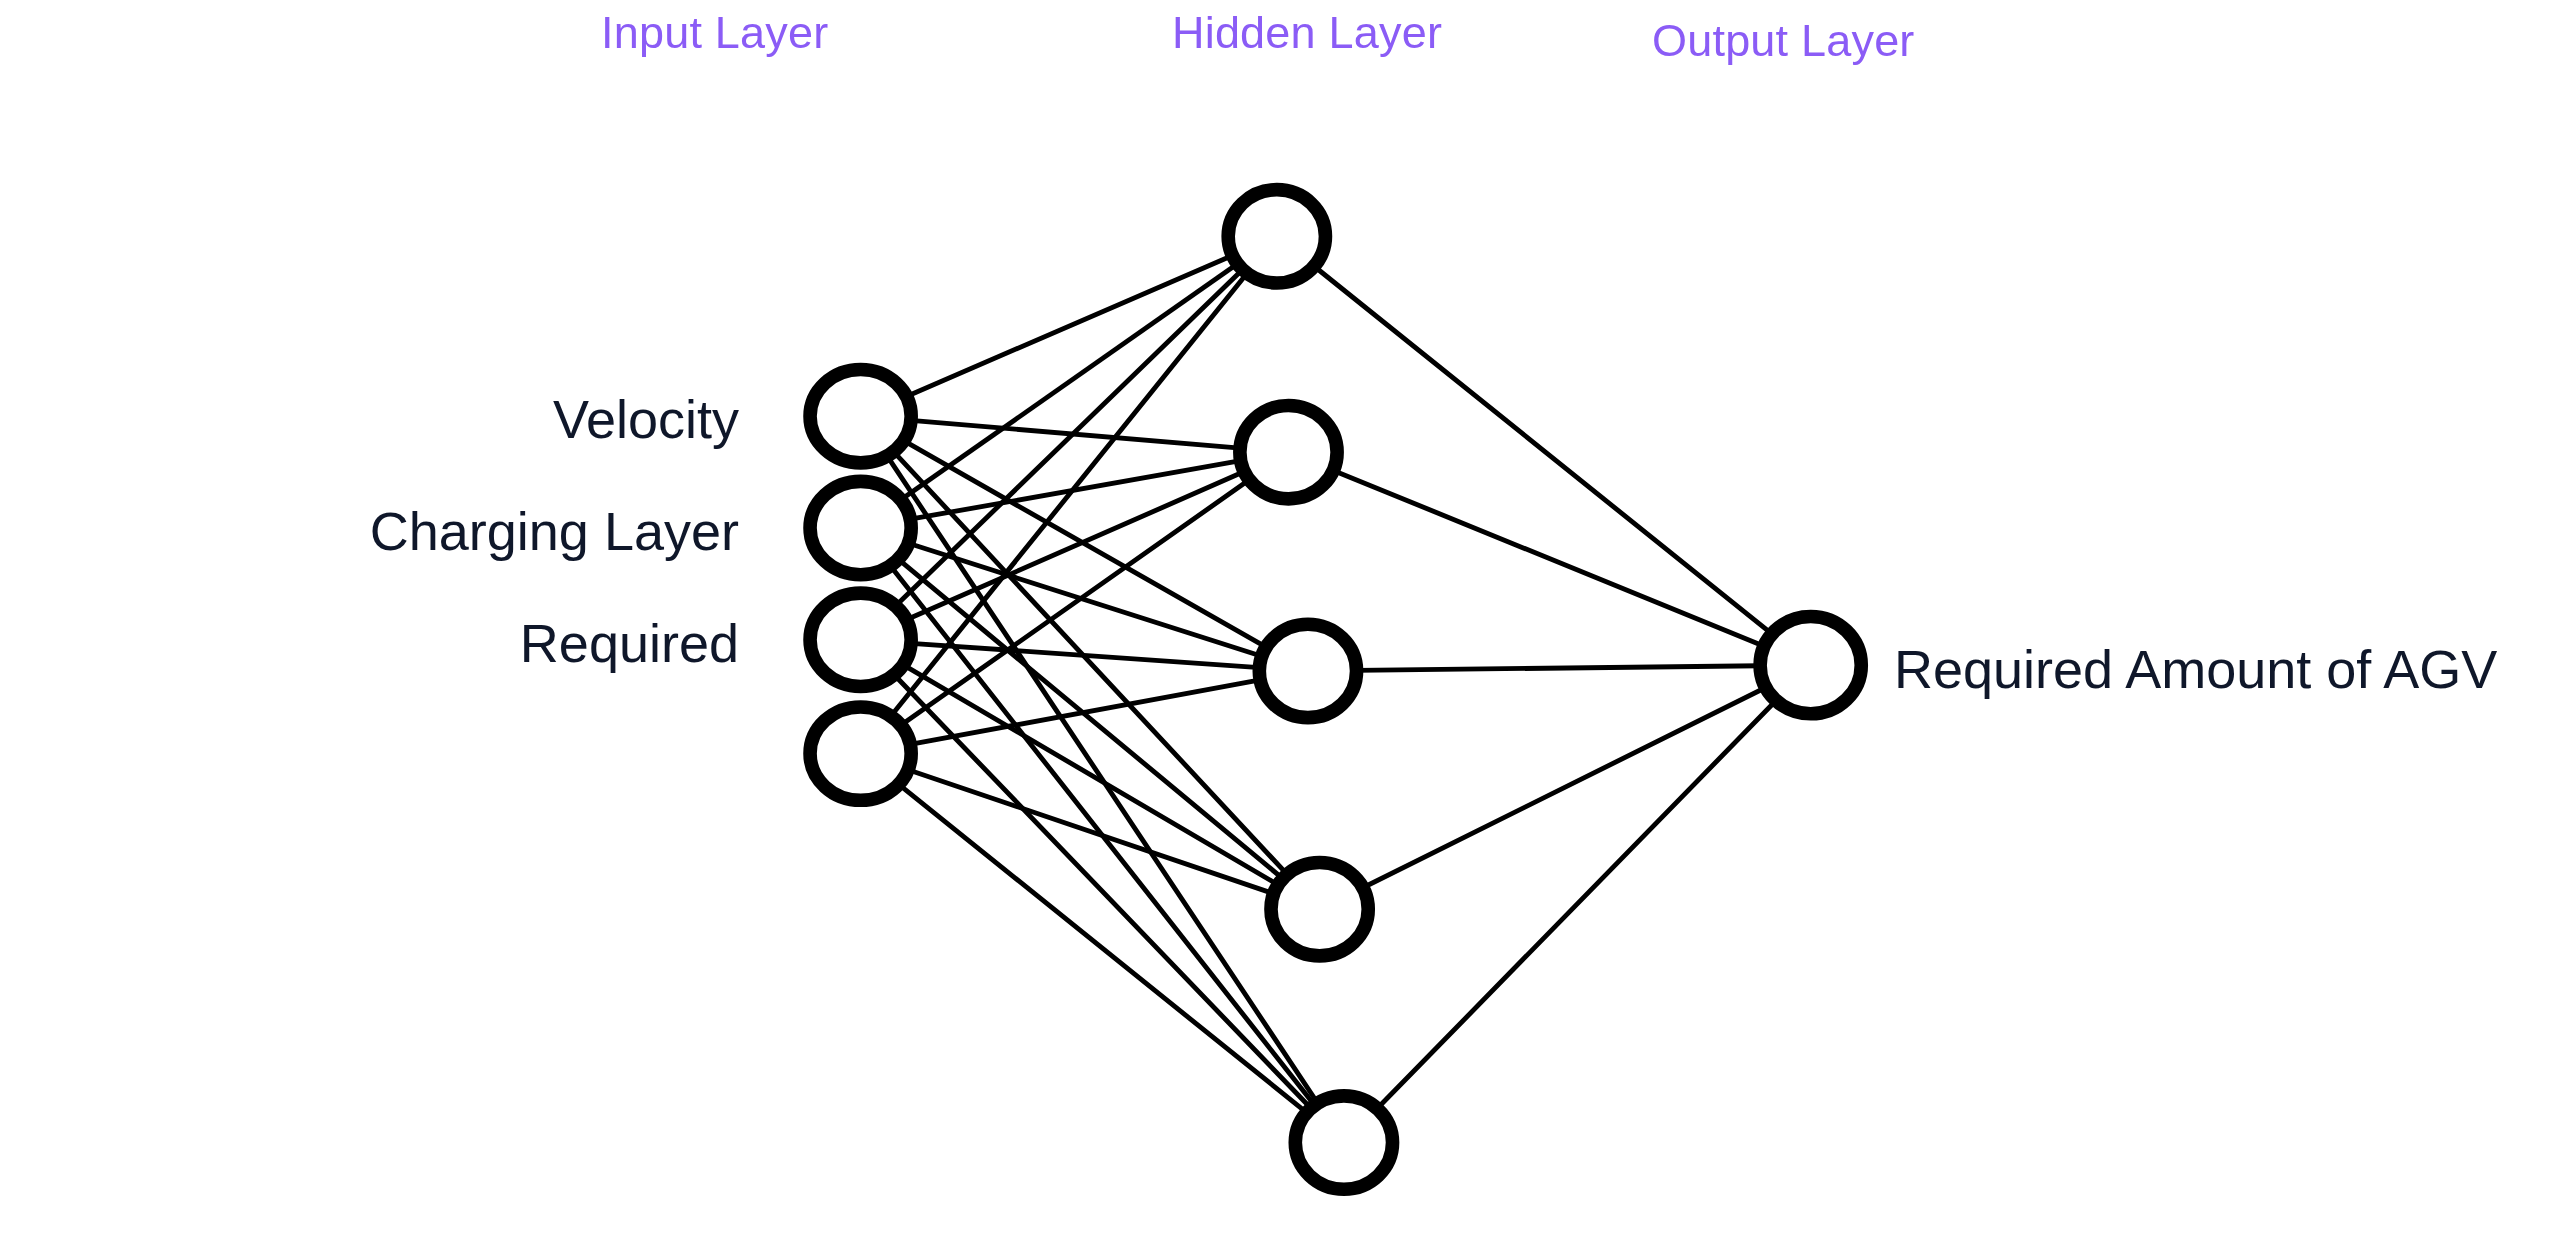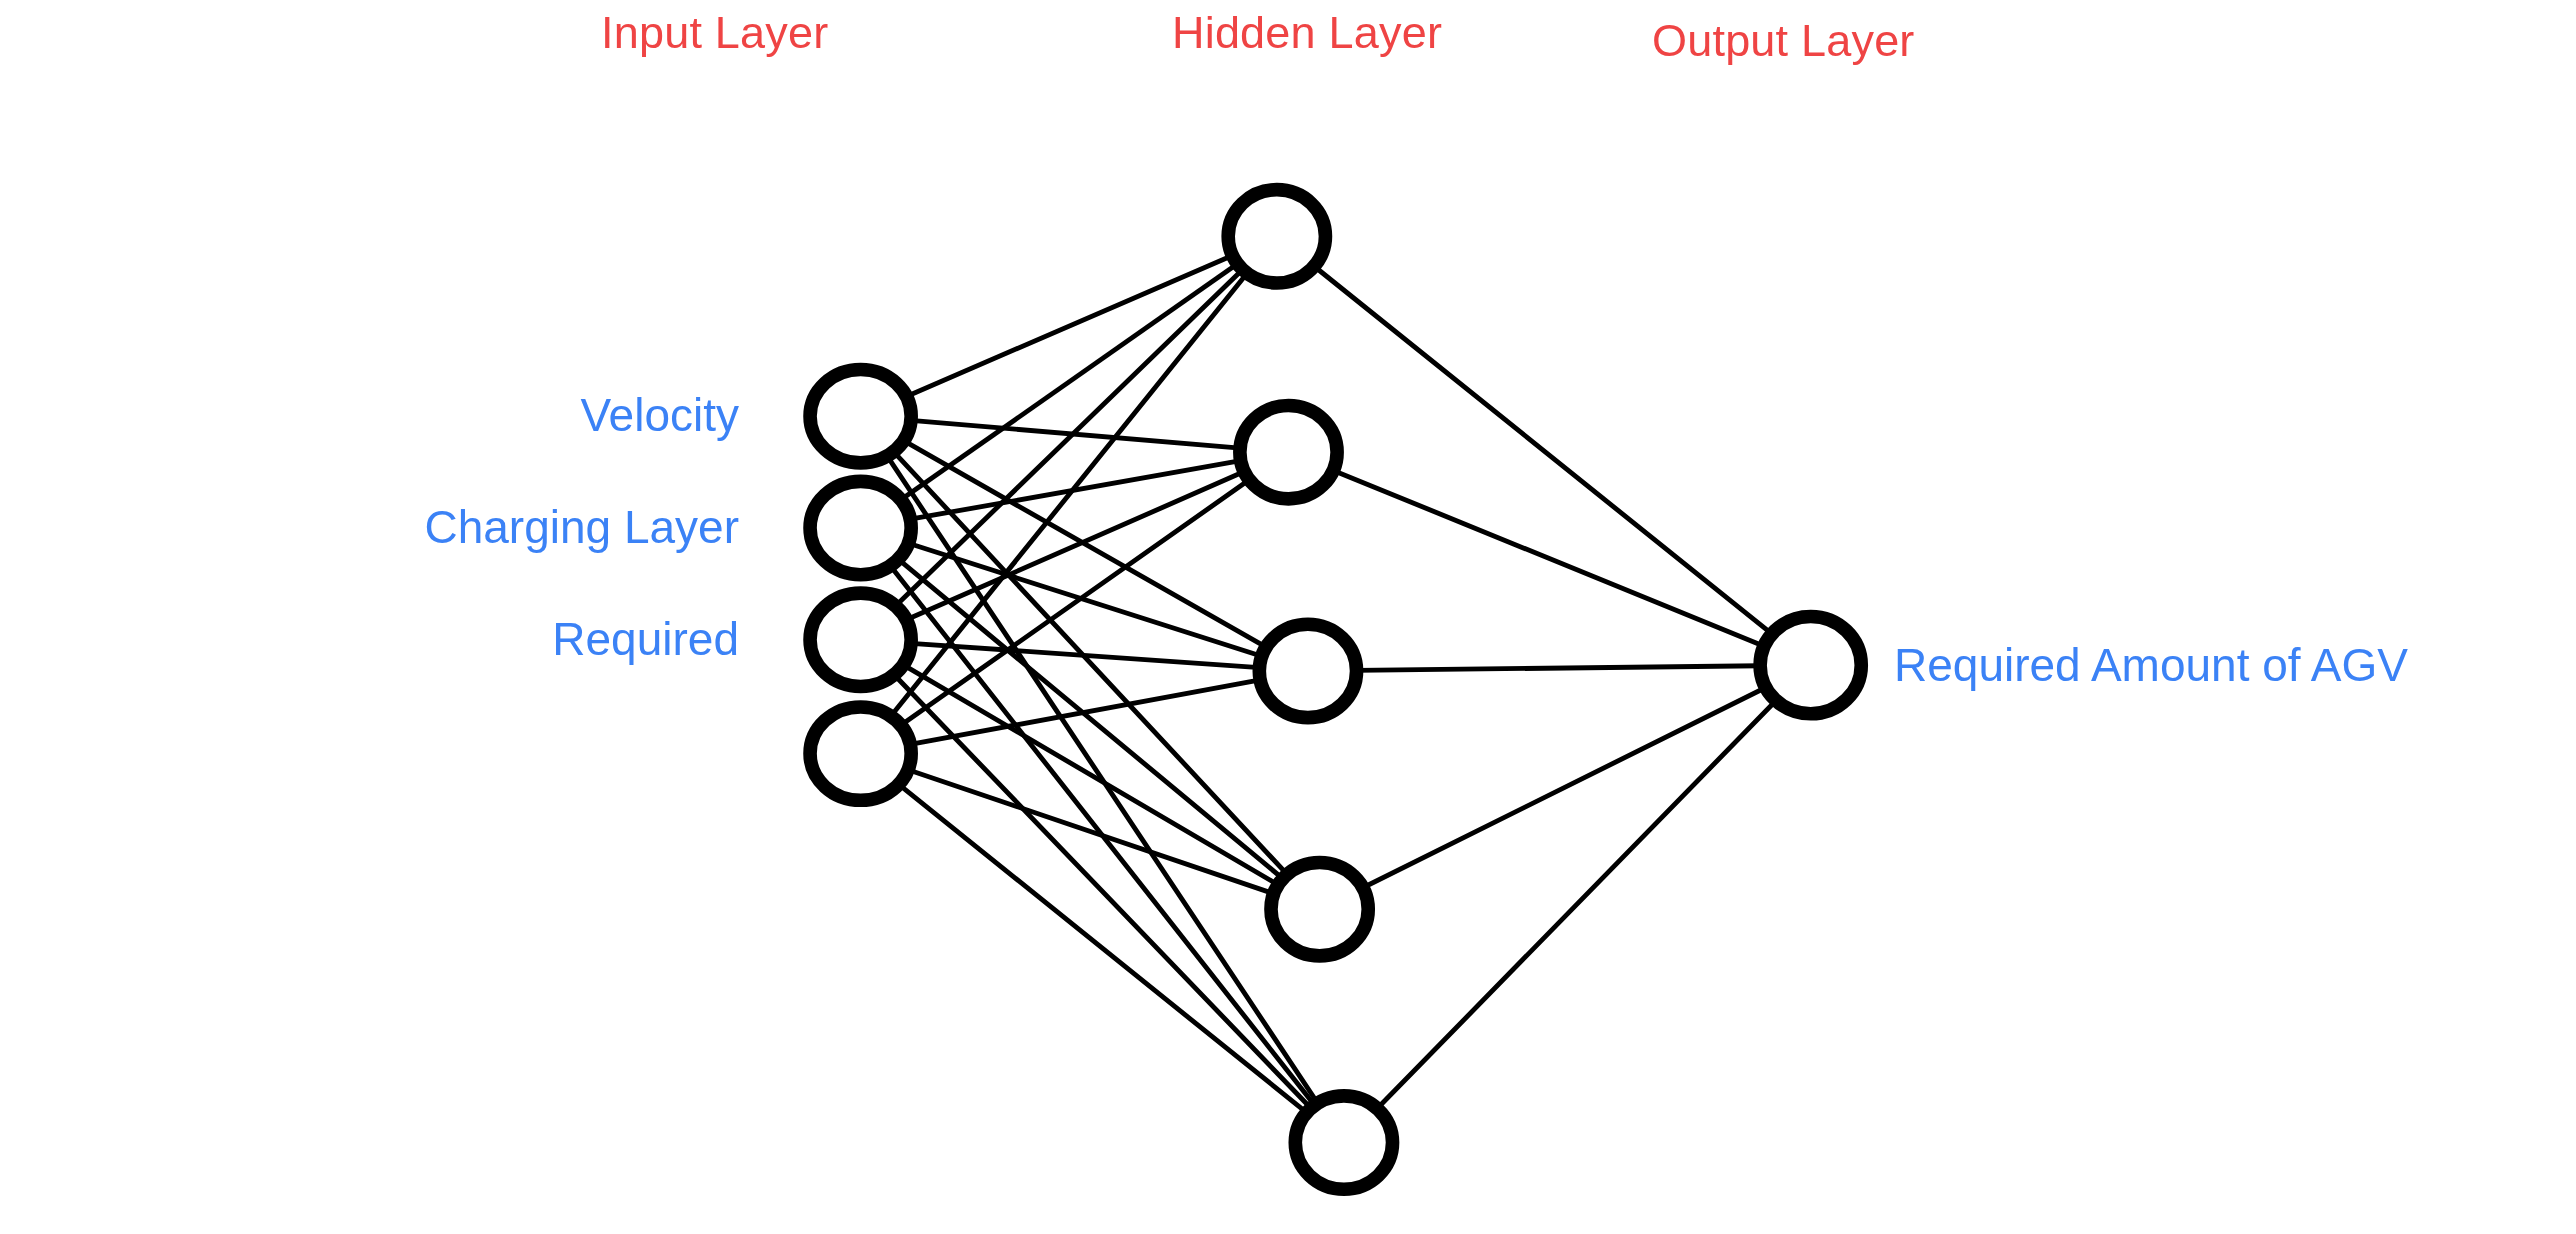--- a/index.html
+++ b/index.html
@@ -30,29 +30,29 @@
     width: 2576px;
     height: 1234px;
     display: block;
   }
   .layer-title {
     position: absolute;
     font-size: 45px;
     font-weight: 400;
     letter-spacing: 0.2px;
     white-space: nowrap;
-    color: #ef4444;
+    color: #8b5cf6;
     line-height: 1;
   }
   .io-label {
     position: absolute;
-    font-size: 46px;
+    font-size: 54px;
     font-weight: 400;
     white-space: nowrap;
-    color: #3b82f6;
+    color: #0f172a;
     line-height: 1;
   }
   .io-label.right-side {
     text-align: left;
   }
   .io-label.left-side {
     text-align: right;
   }
 </style>
 </head>

